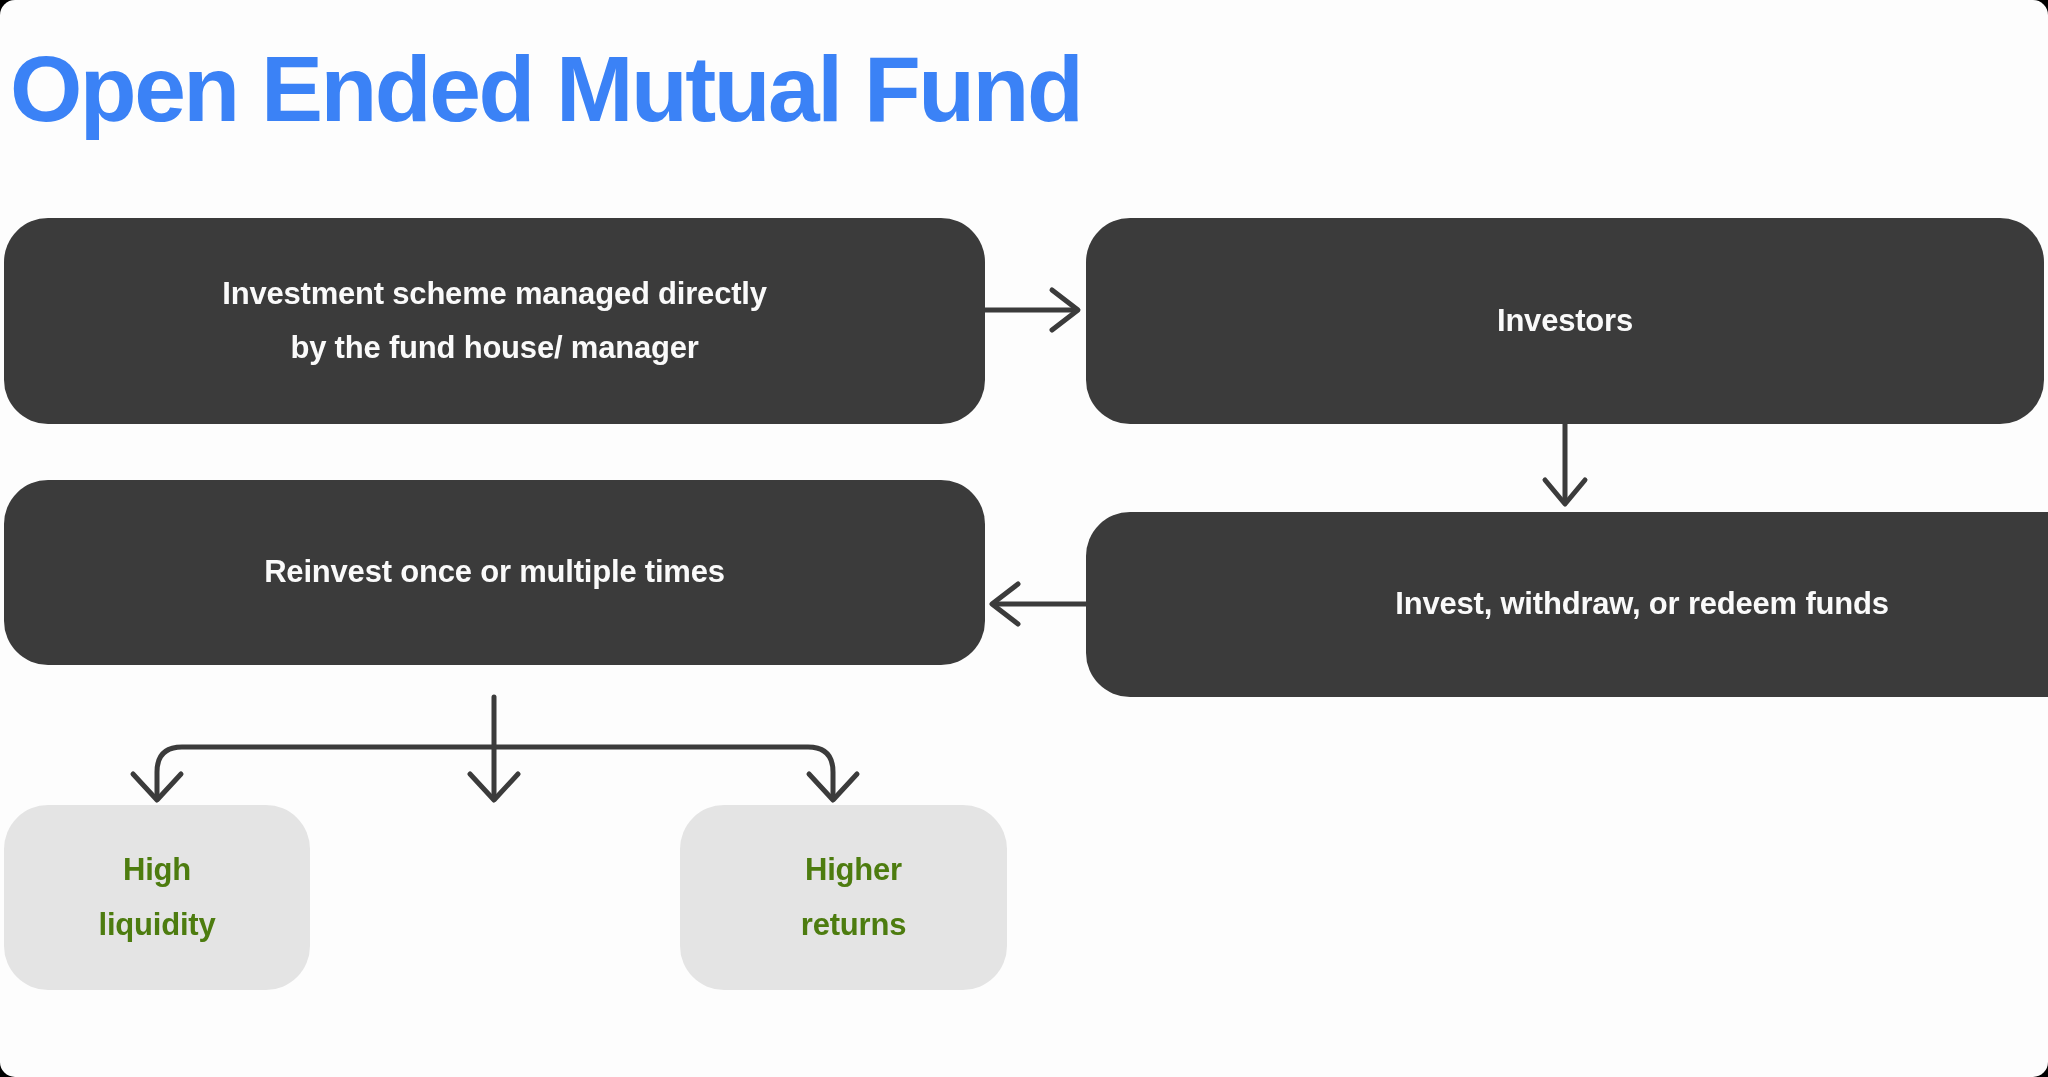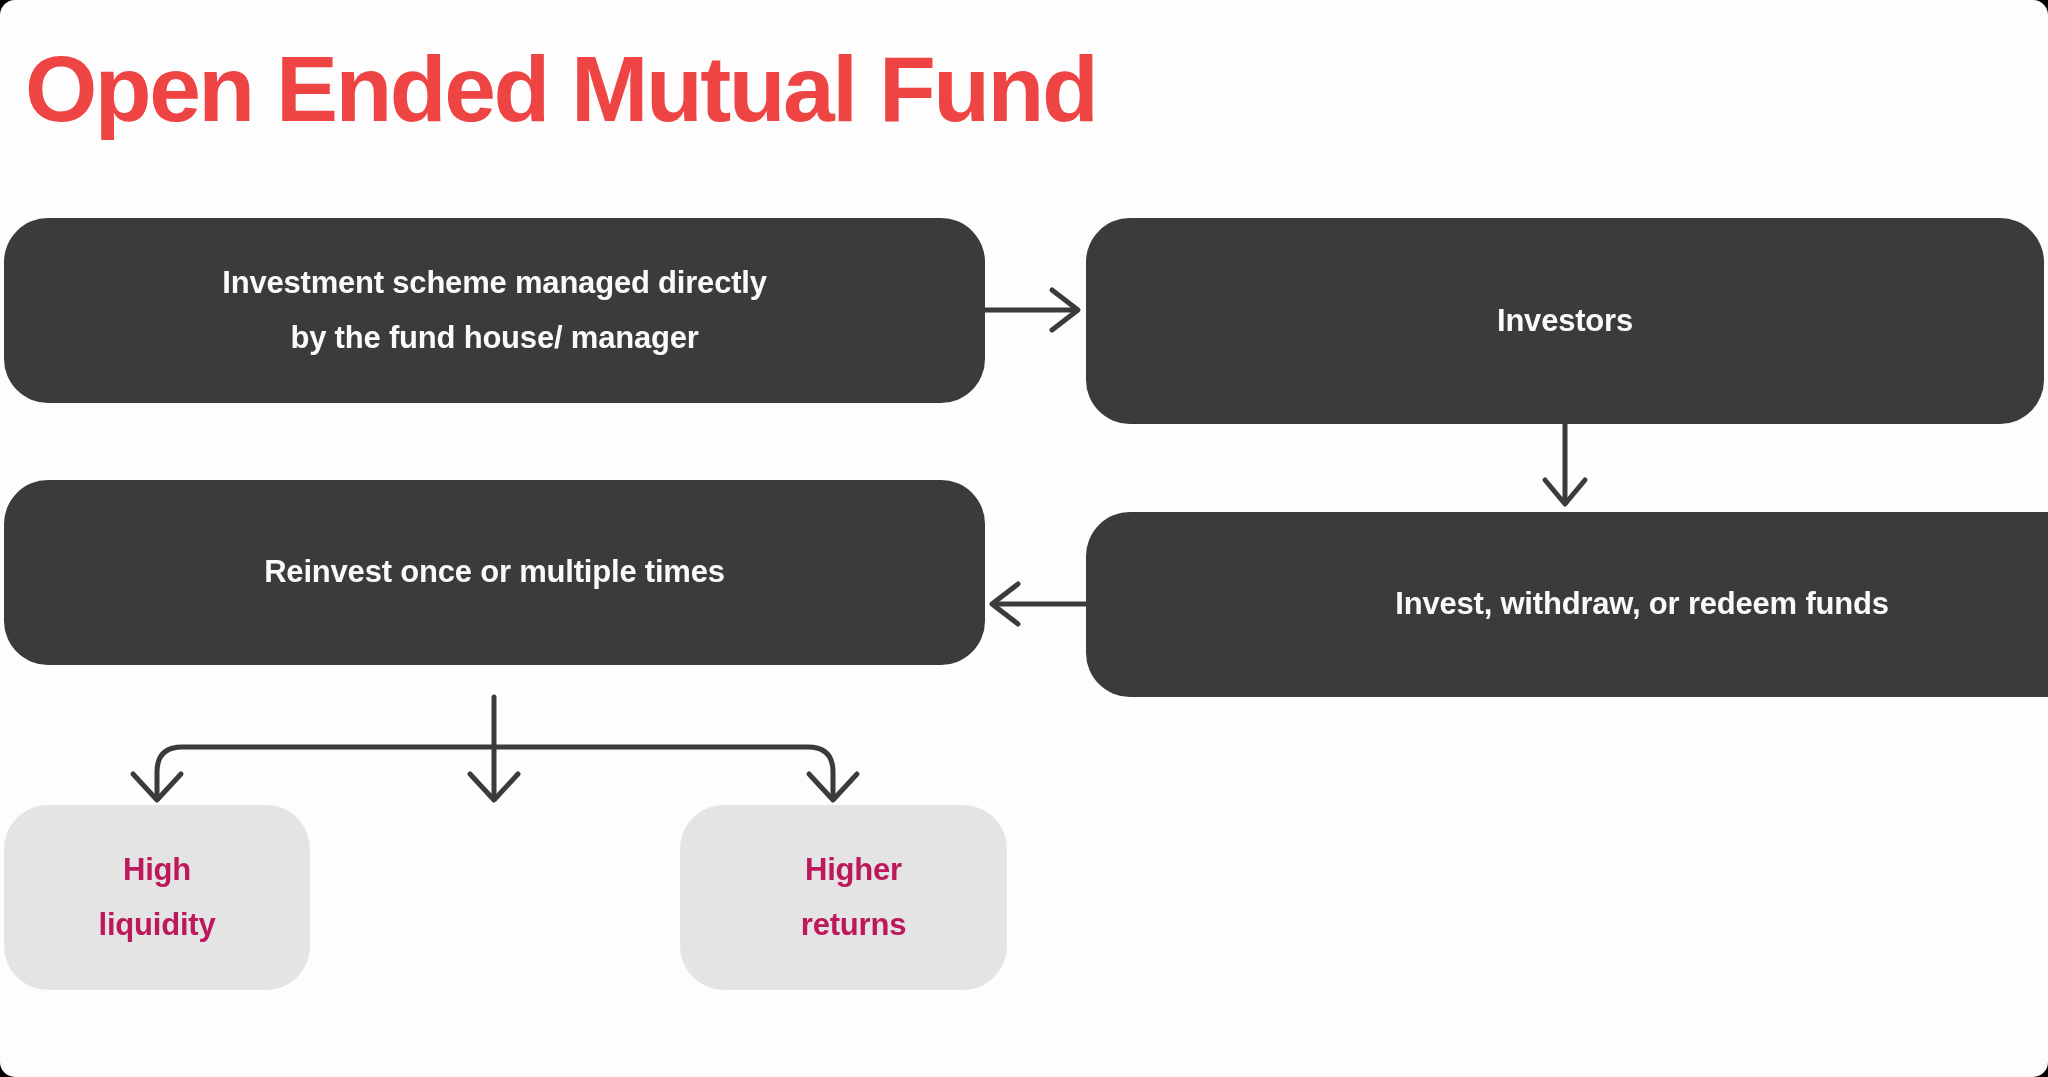--- a/index.html
+++ b/index.html
@@ -15,27 +15,27 @@
     position: absolute;
     left: 0; top: 0;
     width: 2048px;
     height: 1077px;
     background: #fdfdfd;
     border-radius: 15px;
     overflow: hidden;
   }
   .diagram-title {
     position: absolute;
-    left: 25px;
+    left: 10px;
     top: 36px;
     margin: 0;
     font-size: 93px;
     font-weight: 700;
     letter-spacing: -2.5px;
-    color: #ef4444;
+    color: #3b82f6;
     line-height: 1.15;
     white-space: nowrap;
   }
   .node {
     position: absolute;
     display: flex;
     align-items: center;
     justify-content: center;
     text-align: center;
     border-radius: 44px;
@@ -44,24 +44,24 @@
     line-height: 1.75;
     white-space: pre-line;
     letter-spacing: -0.2px;
   }
   .node.dark {
     background: #3b3b3b;
     color: #fafafa;
   }
   .node.light {
     background: #e4e4e4;
-    color: #be185d;
+    color: #4d7c0f;
   }
   
-  .node-scheme     { left: 4px;    top: 218px; width: 981px; height: 185px; }
+  .node-scheme     { left: 4px;    top: 218px; width: 981px; height: 206px; }
   .node-investors  { left: 1086px; top: 218px; width: 958px; height: 206px; }
   .node-invest     { left: 1086px; top: 512px; width: 1112px; height: 185px; text-align: center; }
   .node-reinvest   { left: 4px;    top: 480px; width: 981px; height: 185px; }
   
   .node-liquidity  { left: 4px;   top: 805px; width: 306px; height: 185px; }
   .node-portfolio  { left: 342px; top: 805px; width: 306px; height: 185px; }
   .node-returns    { left: 680px; top: 805px; width: 307px; height: 185px; padding-left: 20px; }
 
   .connector-layer {
     position: absolute;

